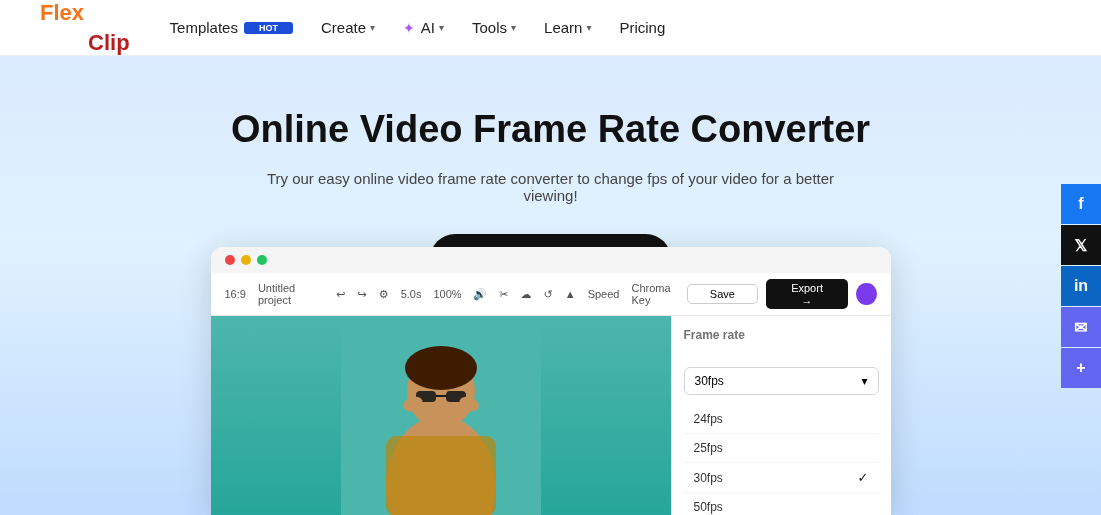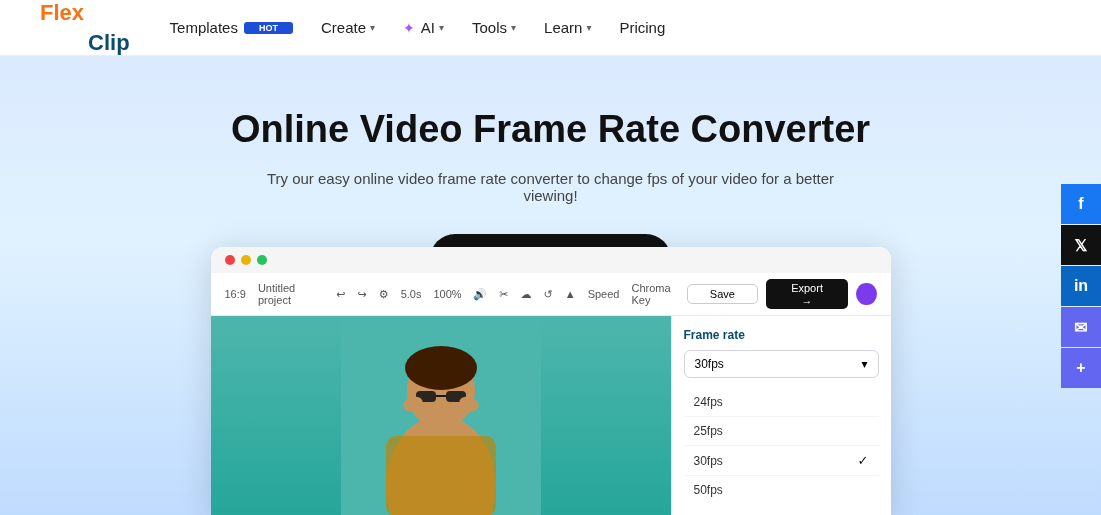--- a/index.html
+++ b/index.html
@@ -19,21 +19,21 @@
     .nav-logo {
       display: flex;
       align-items: flex-start;
       gap: 4px;
       font-size: 22px;
       font-weight: 700;
       margin-right: 40px;
       text-decoration: none;
     }
     .logo-flex { color: #f97316; }
-    .logo-clip { color: #0c4a6e; margin-top: 30px; }
+    .logo-clip { color: #b91c1c; margin-top: 30px; }
     .nav-links {
       display: flex;
       align-items: center;
       gap: 28px;
       flex: 1;
     }
     .nav-link {
       font-size: 15px;
       color: #222;
       cursor: pointer;
@@ -196,22 +196,22 @@
     }
     .frame-panel {
       width: 220px;
       background: #fff;
       border-left: 1px solid #e5e7eb;
       padding: 12px;
       font-size: 11px;
     }
     .frame-label {
       font-weight: 600;
-      color: #0c4a6e;
-      margin-bottom: 8px;
+      color: #737373;
+      margin-bottom: 25px;
       font-size: 12px;
     }
     .frame-select {
       width: 100%;
       border: 1px solid #d1d5db;
       border-radius: 6px;
       padding: 6px 10px;
       font-size: 12px;
       display: flex;
       align-items: center;

